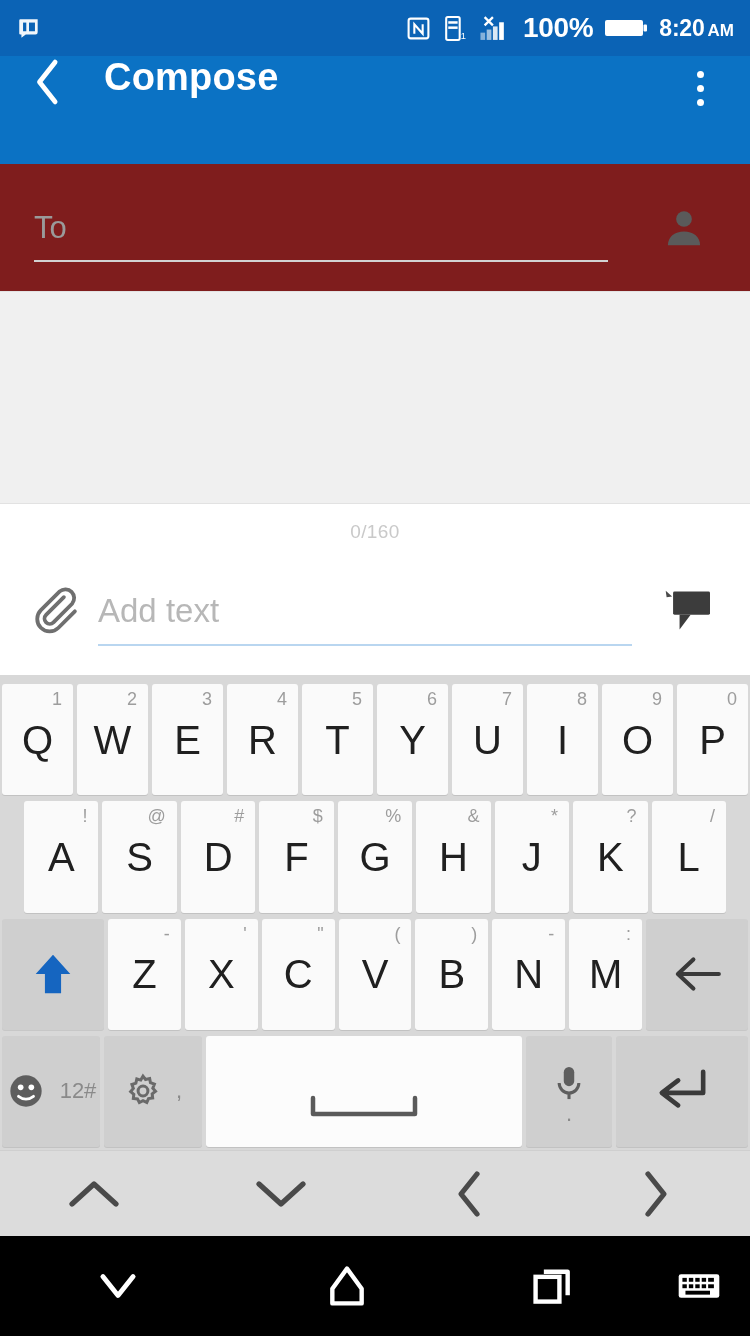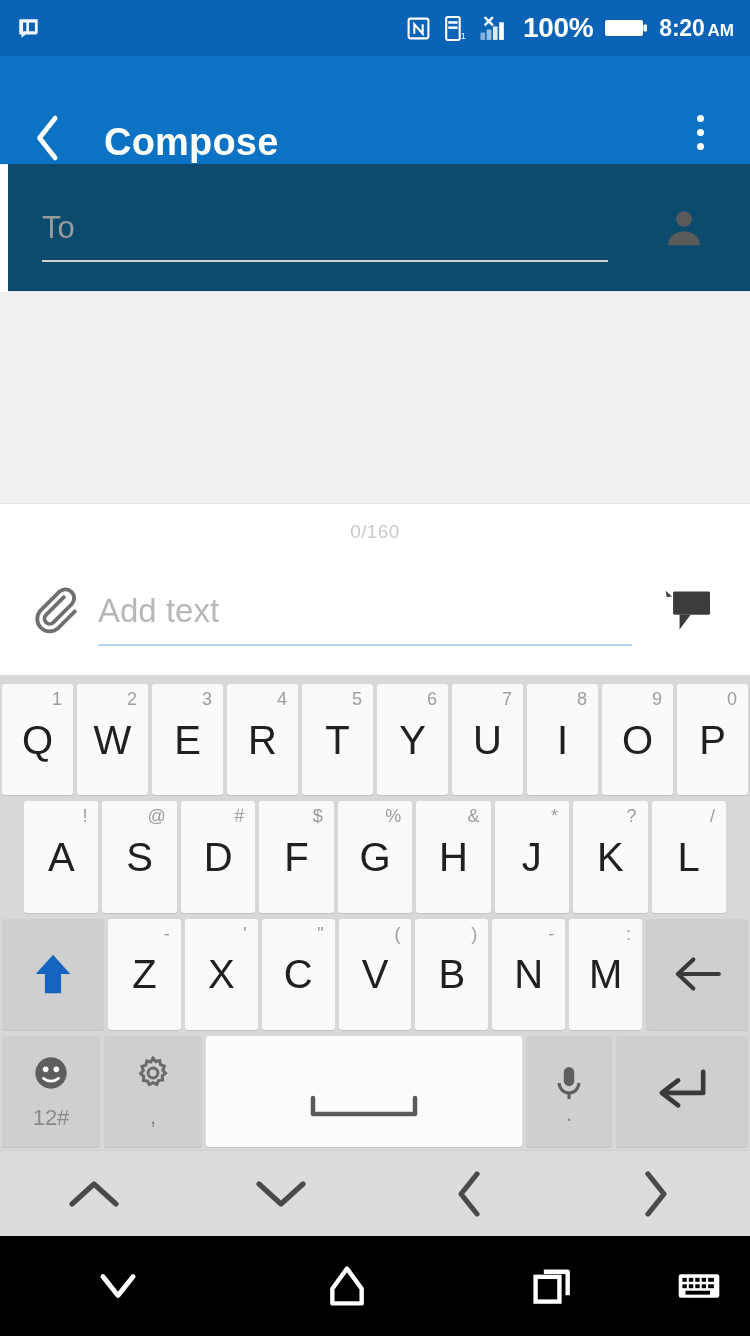--- a/index.html
+++ b/index.html
@@ -21,33 +21,33 @@
   .sb-right { margin-left:auto; display:flex; align-items:center; gap:11px; }
   .sb-icon { display:flex; align-items:center; justify-content:center; }
   .sb-battpct { font-size:28px; font-weight:bold; letter-spacing:-0.3px; }
   .sb-clock { font-size:23px; font-weight:bold; letter-spacing:-0.2px; }
   .sb-ampm { font-size:17px; font-weight:bold; margin-left:3px; letter-spacing:0px; }
   .clockwrap { display:flex; align-items:baseline; }
 
   
   .appbar {
     height:108px; flex:0 0 108px; background:#0b72c4;
-    display:flex; align-items:flex-end; padding:0 26px; color:#fff;
+    display:flex; align-items:flex-start; padding:0 26px; color:#fff;
     box-shadow:0 1px 0 rgba(0,0,0,0.07);
   }
   .appbar-title { font-size:38px; font-weight:bold; margin-left:34px; letter-spacing:0.2px; }
   .back-btn { width:44px; height:52px; display:flex; align-items:center; justify-content:center; cursor:pointer; }
   .overflow-btn { margin-left:auto; width:48px; height:64px; display:flex; flex-direction:column;
     align-items:center; justify-content:center; gap:7px; cursor:pointer; }
   .dot { width:7px; height:7px; border-radius:50%; background:#fff; }
 
   
   .to-row {
-    flex:0 0 128px; background:#0c4a6e; display:flex; align-items:center;
-    padding:0 34px; border-bottom:1px solid #e3e3e3;margin-left:8px;
+    flex:0 0 128px; background:#7f1d1d; display:flex; align-items:center;
+    padding:0 34px; border-bottom:1px solid #e3e3e3;
   }
   .to-field { flex:1; position:relative; height:68px; display:flex; align-items:center; }
   .to-placeholder { font-size:31px; color:#9a9a9a; }
   .to-underline { position:absolute; left:0; right:30px; bottom:0; height:2px; background:#d2d2d2; }
   .contact-btn { width:64px; height:64px; display:flex; align-items:center; justify-content:center;
     margin-left:14px; cursor:pointer; }
 
   
   .thread { flex:0 0 212px; background:#f0f0f0; border-bottom:1px solid #e2e2e2; }
 
@@ -71,21 +71,21 @@
     flex:1; background:#fafafa; border-radius:3px; position:relative;
     display:flex; align-items:center; justify-content:center; cursor:pointer;
     box-shadow:0 1px 0 rgba(0,0,0,0.10);
   }
   .key-main { font-size:40px; color:#202020; font-weight:400; line-height:1; }
   .key-sup { position:absolute; top:6px; right:11px; font-size:18px; color:#9d9d9d; line-height:1; }
   .row2 { padding-left:24px; padding-right:24px; }
   .key.mod { background:#cfcfcf; box-shadow:0 1px 0 rgba(0,0,0,0.08); }
   .key.shift { flex:0 0 102px; }
   .key.back { flex:0 0 102px; }
-  .key.fnkey { flex:0 0 98px; background:#cfcfcf; flex-direction:column; gap:14px; }
+  .key.fnkey { flex:0 0 98px; background:#cfcfcf; flex-direction:row; gap:14px; }
   .key.fnkey .fn-label { font-size:22px; color:#8a8a8a; line-height:1; }
   .key.space { flex:1; background:#fcfcfc; }
   .key.mic { flex:0 0 86px; background:#cfcfcf; flex-direction:column; gap:4px; }
   .key.enter { flex:0 0 132px; background:#cfcfcf; }
   .mic-dot { font-size:22px; color:#8a8a8a; line-height:0.5; }
 
   
   .navstrip { flex:0 0 86px; background:#dcdcdc; display:flex; align-items:center;
     border-top:1px solid #cfcfcf; }
   .navcell { flex:1; display:flex; align-items:center; justify-content:center; cursor:pointer; height:100%; }

